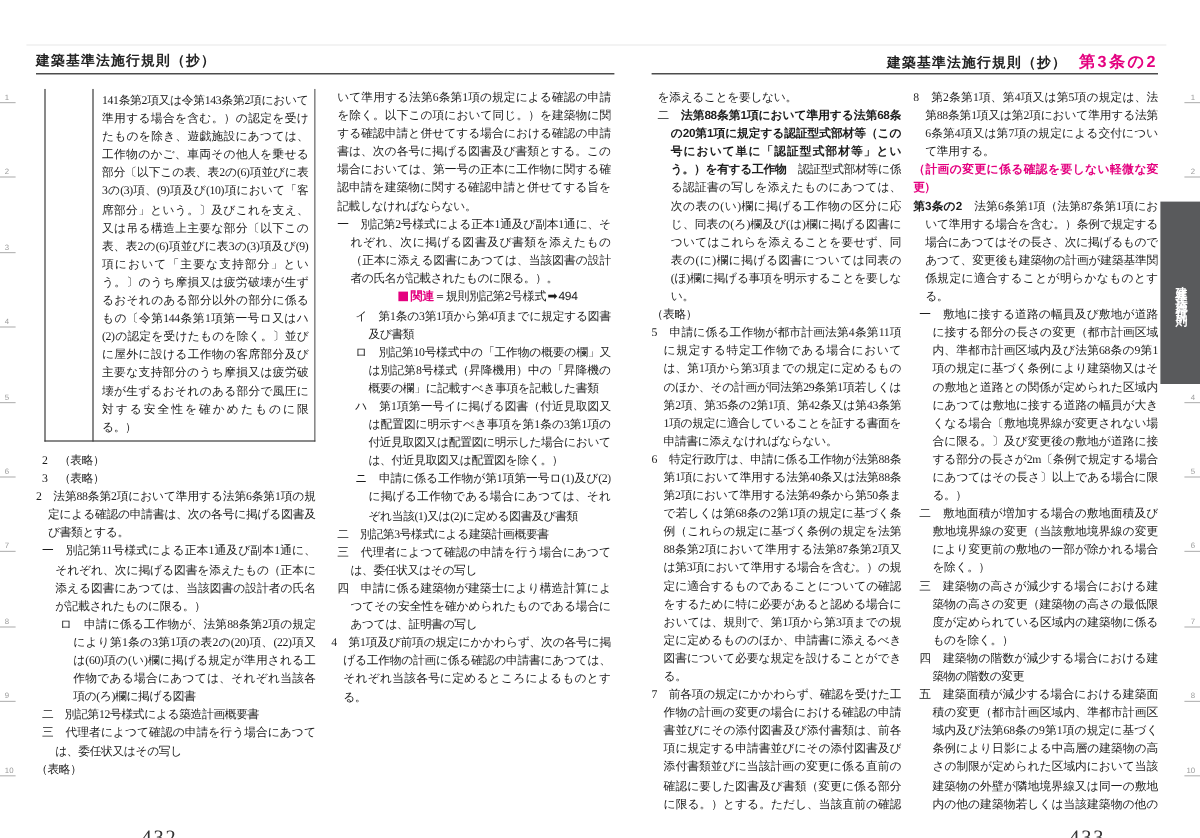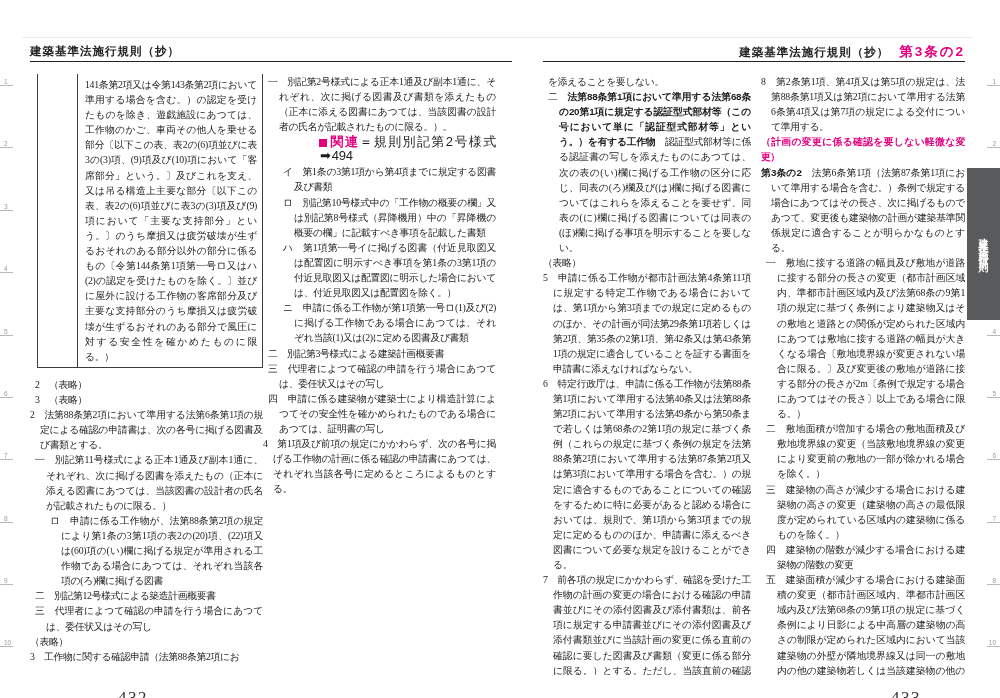--- a/index.html
+++ b/index.html
@@ -8,42 +8,42 @@
     font-size:9.8px;letter-spacing:-0.3px;line-height:15.1px;margin-top:20px;}
   
   .hdrbar{position:absolute;top:24px;height:17px;border-bottom:1.6px solid #222;
     font-family:"Liberation Sans","DejaVu Sans",sans-serif;font-weight:bold;
     font-size:11.5px;letter-spacing:1px;color:#222;line-height:15px;}
   .hdrbar.left{left:30px;width:482px;text-align:left;}
   .hdrbar.right{left:543px;width:422px;text-align:right;}
   .sec{color:#e4007f;font-size:13.5px;margin-left:10px;letter-spacing:2px;}
   
   .colwrap{position:absolute;top:54px;display:flex;}
-  .colwrap.left{left:30px;width:482px;gap:0;}
+  .colwrap.left{left:30px;width:482px;gap:13px;}
   .colwrap.right{left:543px;width:422px;gap:10px;}
   .col{height:601px;overflow:hidden;text-align:justify;}
   .col.l1,.col.l2{width:233px;}
   .col.r1{width:208px;}
   .col.r2{width:204px;}
   p{margin:0;}
   .p0{padding-left:10px;text-indent:-10px;}
   .p1{margin-left:5px;padding-left:11px;text-indent:-11px;}
   .p2{margin-left:20px;padding-left:11px;text-indent:-11px;}
   .cont{margin-left:5px;}
   .g{font-family:"Liberation Sans","DejaVu Sans",sans-serif;font-weight:bold;}
   .sechead{color:#e4007f;font-family:"Liberation Sans","DejaVu Sans",sans-serif;
     font-weight:bold;letter-spacing:-0.5px;}
   
   .tbox{position:relative;height:294px;margin-bottom:9px;}
   .tbox .vl{position:absolute;top:0;bottom:0;width:1px;background:#3d3d3d;}
   .tbox .bl{position:absolute;left:7px;right:0;bottom:0;height:1px;background:#3d3d3d;}
   .tbox .tcell{position:absolute;left:48px;right:1px;top:0;bottom:1px;
     padding:3px 5px 0 7px;overflow:hidden;}
   
-  .refline{font-family:"Liberation Sans","DejaVu Sans",sans-serif;font-size:13px;
+  .refline{font-family:"Liberation Sans","DejaVu Sans",sans-serif;font-size:10px;
     letter-spacing:-0.2px;line-height:13.5px;margin:1px 0 2px 56px;text-indent:0;}
   .refbox{display:inline-block;width:8px;height:8px;background:#e4007f;
     margin-right:2px;vertical-align:-1px;}
   .reflabel{color:#e4007f;font-weight:bold;}
   .refarrow{margin:0 1px;}
   
   .pnum{position:absolute;top:670px;font-family:Liberation Serif, serif;
     font-size:17px;letter-spacing:1.5px;color:#333;}
   .pnum.left{left:118px;}
   .pnum.right{left:891px;}
@@ -164,23 +164,23 @@
         <div class="tcell">141条第2項又は令第143条第2項において準用する場合を含む。）の認定を受けたものを除き、遊戯施設にあつては、工作物のかご、車両その他人を乗せる部分〔以下この表、表2の(6)項並びに表3の(3)項、(9)項及び(10)項において「客席部分」という。〕及びこれを支え、又は吊る構造上主要な部分〔以下この表、表2の(6)項並びに表3の(3)項及び(9)項において「主要な支持部分」という。〕のうち摩損又は疲労破壊が生ずるおそれのある部分以外の部分に係るもの〔令第144条第1項第一号ロ又はハ(2)の認定を受けたものを除く。〕並びに屋外に設ける工作物の客席部分及び主要な支持部分のうち摩損又は疲労破壊が生ずるおそれのある部分で風圧に対する安全性を確かめたものに限る。）</div>
       </div>
       <p class="p1"><span>2　（表略）</span></p>
       <p class="p1"><span>3　（表略）</span></p>
       <p class="p0"><span>2　法第88条第2項において準用する法第6条第1項の規定による確認の申請書は、次の各号に掲げる図書及び書類とする。</span></p>
       <p class="p1"><span>一　別記第11号様式による正本1通及び副本1通に、それぞれ、次に掲げる図書を添えたもの（正本に添える図書にあつては、当該図書の設計者の氏名が記載されたものに限る。）</span></p>
       <p class="p2"><span>ロ　申請に係る工作物が、法第88条第2項の規定により第1条の3第1項の表2の(20)項、(22)項又は(60)項の(い)欄に掲げる規定が準用される工作物である場合にあつては、それぞれ当該各項の(ろ)欄に掲げる図書</span></p>
       <p class="p1"><span>二　別記第12号様式による築造計画概要書</span></p>
       <p class="p1"><span>三　代理者によつて確認の申請を行う場合にあつては、委任状又はその写し</span></p>
       <p class="p0"><span>（表略）</span></p>
-      <p class="p0"><span>3　工作物に関する確認申請（法第88条第2項にお</span></p>
     </div>
     <div class="col l2">
+      <p class="cont"><span>いて準用する法第6条第1項の規定による確認の申請を除く。以下この項において同じ。）を建築物に関する確認申請と併せてする場合における確認の申請書は、次の各号に掲げる図書及び書類とする。この場合においては、第一号の正本に工作物に関する確認申請を建築物に関する確認申請と併せてする旨を記載しなければならない。</span></p>
       <p class="p1"><span>一　別記第2号様式による正本1通及び副本1通に、それぞれ、次に掲げる図書及び書類を添えたもの（正本に添える図書にあつては、当該図書の設計者の氏名が記載されたものに限る。）。</span></p>
       <p class="refline"><span class="refbox"></span><span class="reflabel">関連</span><span>＝規則別記第2号様式</span><span class="refarrow">➡</span><span>494</span></p>
       <p class="p2"><span>イ　第1条の3第1項から第4項までに規定する図書及び書類</span></p>
       <p class="p2"><span>ロ　別記第10号様式中の「工作物の概要の欄」又は別記第8号様式（昇降機用）中の「昇降機の概要の欄」に記載すべき事項を記載した書類</span></p>
       <p class="p2"><span>ハ　第1項第一号イに掲げる図書（付近見取図又は配置図に明示すべき事項を第1条の3第1項の付近見取図又は配置図に明示した場合においては、付近見取図又は配置図を除く。）</span></p>
       <p class="p2"><span>ニ　申請に係る工作物が第1項第一号ロ(1)及び(2)に掲げる工作物である場合にあつては、それぞれ当該(1)又は(2)に定める図書及び書類</span></p>
       <p class="p1"><span>二　別記第3号様式による建築計画概要書</span></p>
       <p class="p1"><span>三　代理者によつて確認の申請を行う場合にあつては、委任状又はその写し</span></p>
       <p class="p1"><span>四　申請に係る建築物が建築士により構造計算によつてその安全性を確かめられたものである場合にあつては、証明書の写し</span></p>
       <p class="p0"><span>4　第1項及び前項の規定にかかわらず、次の各号に掲げる工作物の計画に係る確認の申請書にあつては、それぞれ当該各号に定めるところによるものとする。</span></p>

